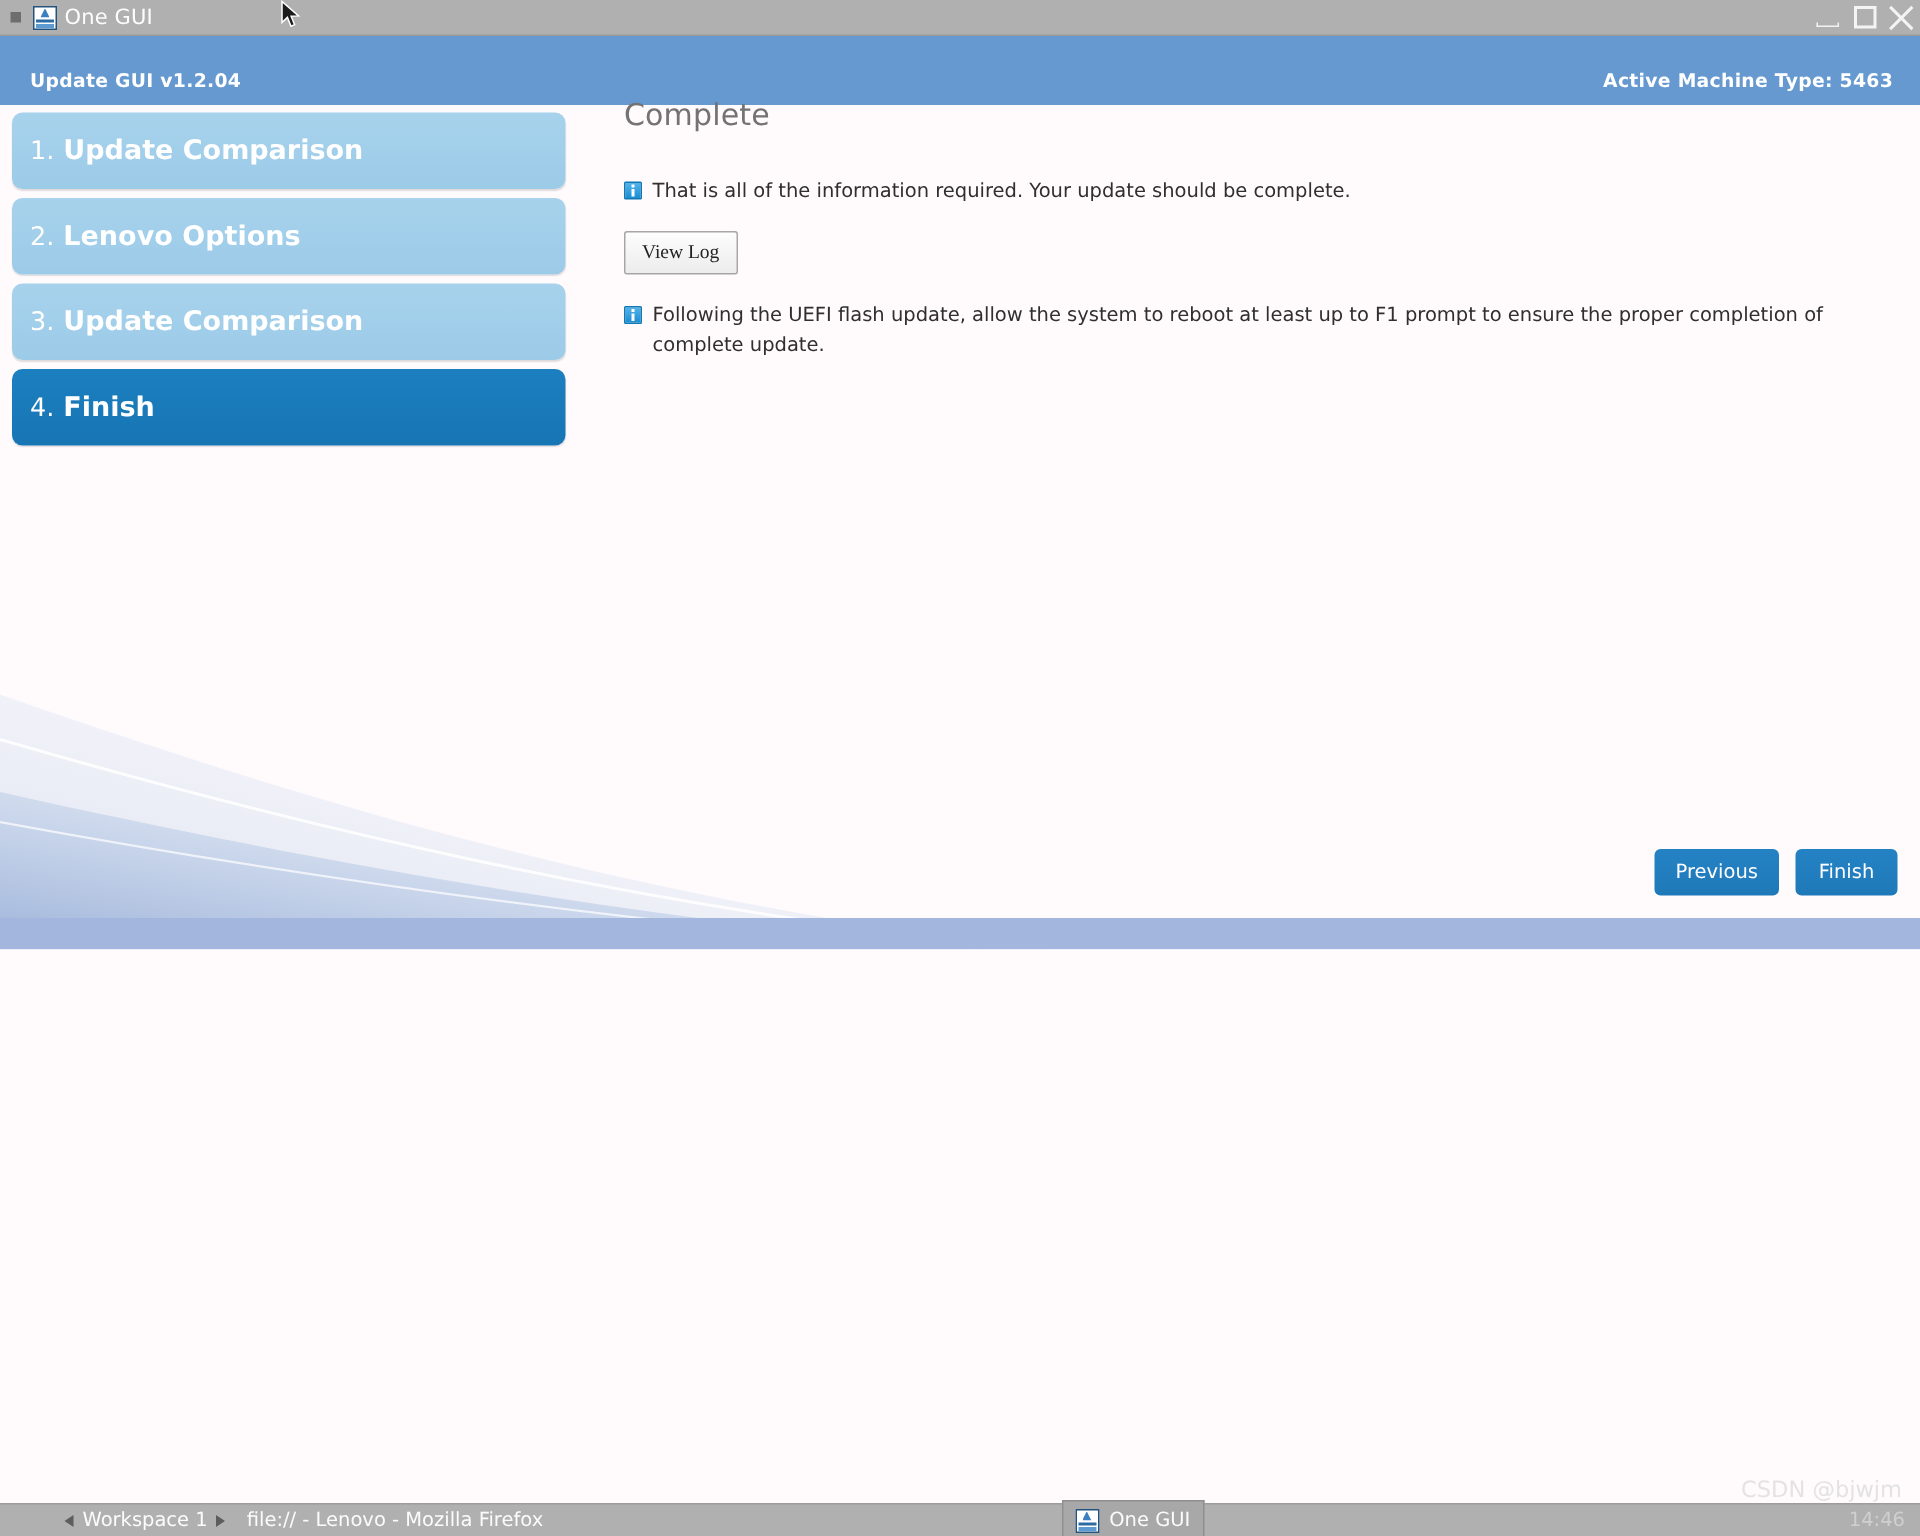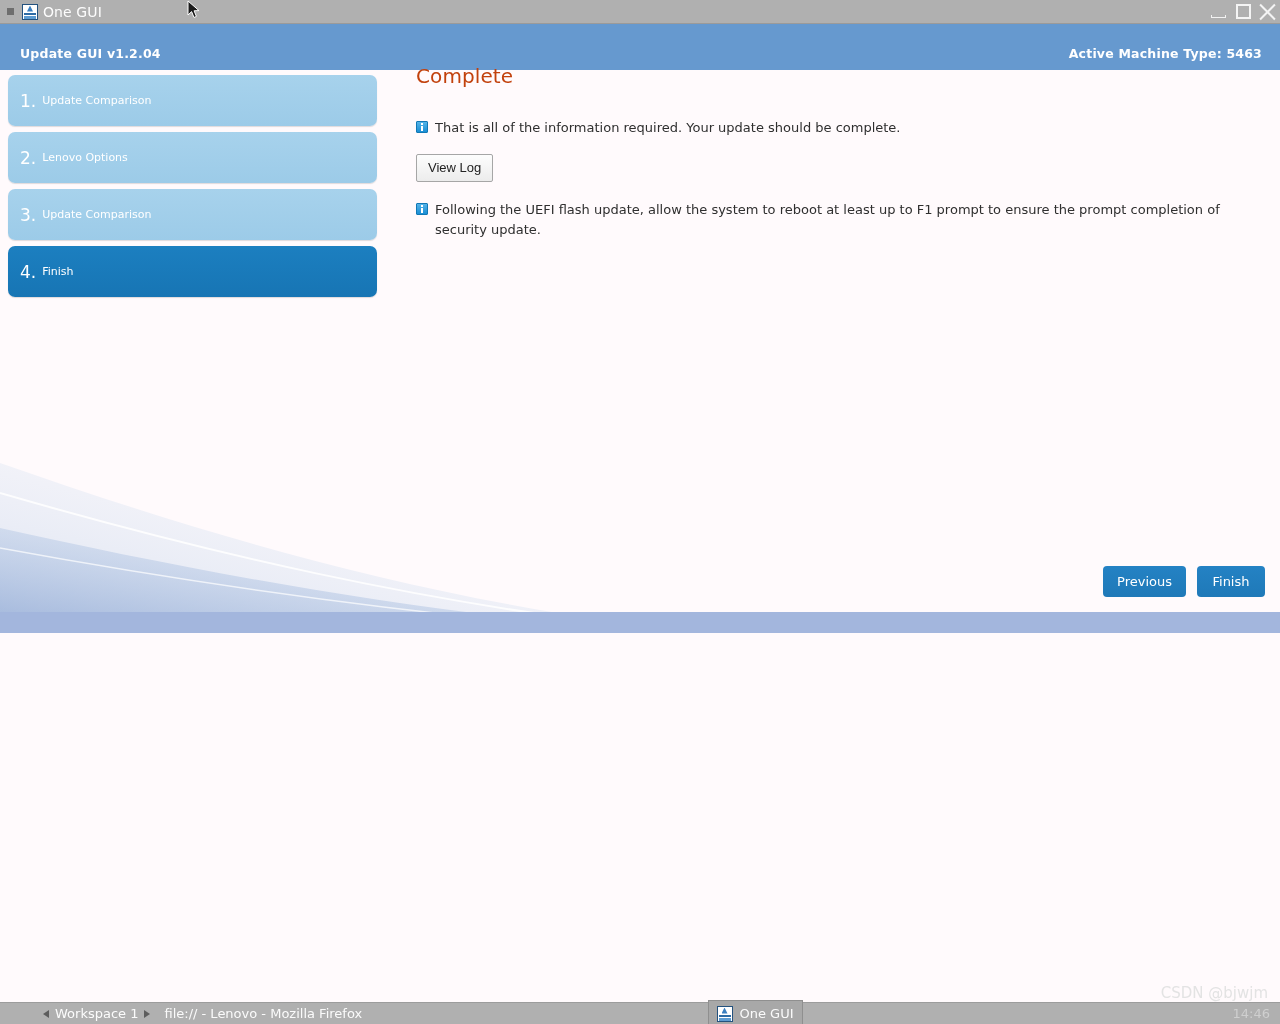--- a/index.html
+++ b/index.html
@@ -156,33 +156,34 @@
   .nav-item.active {
     background: linear-gradient(to bottom, #1c7fc0 0%, #1775b4 100%);
   }
   .nav-num {
     font-size: 17px;
     color: #ffffff;
     margin-right: 6px;
     font-weight: normal;
   }
   .nav-label {
-    font-size: 11px;
+    font-size: 18px;
     color: #ffffff;
+    font-weight: bold;
   }
 
   
   .content {
     position: absolute;
     left: 416px; top: 40px;
     width: 830px;
   }
   .page-title {
     font-size: 20px;
-    color: #c2410c;
+    color: #737373;
     font-weight: normal;
     margin: 0 0 30px 0;
     letter-spacing: 0.1px;
   }
   .info-row {
     display: flex;
     align-items: flex-start;
     margin-bottom: 16px;
   }
   .info-icon {
@@ -213,21 +214,21 @@
     max-width: 790px;
   }
   .viewlog-btn {
     display: inline-block;
     background: linear-gradient(to bottom, #fdfdfd 0%, #ececec 100%);
     border: 1px solid #a6a6a6;
     border-radius: 2px;
     padding: 5px 11px 6px 11px;
     font-size: 13px;
     color: #222222;
-    font-family: Liberation Sans, sans-serif;
+    font-family: Liberation Serif, serif;
     cursor: default;
     margin-bottom: 18px;
   }
 
   
   .footer-buttons {
     position: absolute;
     right: 15px; bottom: 36px;
     display: flex;
     gap: 11px;
@@ -400,21 +401,21 @@
 
       <div class="info-row">
         <span class="info-icon"></span>
         <span class="info-text">That is all of the information required. Your update should be complete.</span>
       </div>
 
       <button class="viewlog-btn">View Log</button>
 
       <div class="info-row">
         <span class="info-icon"></span>
-        <span class="info-text">Following the UEFI flash update, allow the system to reboot at least up to F1 prompt to ensure the prompt completion of security update.</span>
+        <span class="info-text">Following the UEFI flash update, allow the system to reboot at least up to F1 prompt to ensure the proper completion of complete update.</span>
       </div>
     </div>
 
     <div class="footer-buttons">
       <button class="action-btn">Previous</button>
       <button class="action-btn">Finish</button>
     </div>
 
     <div class="app-footer-bar"></div>
   </div>

